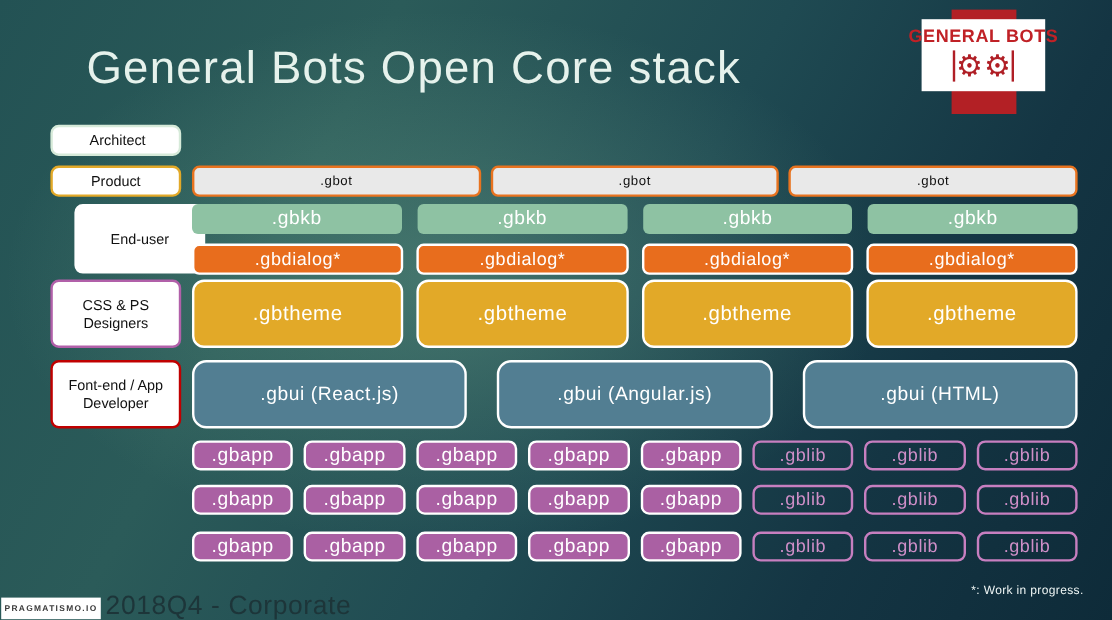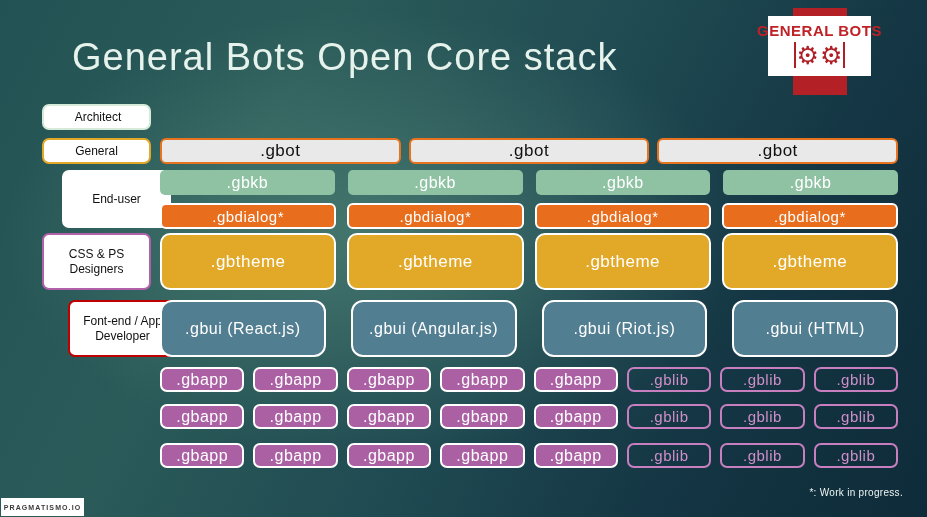--- a/index.html
+++ b/index.html
@@ -50,21 +50,21 @@
   #row-gbui{top:300px;height:57px;gap:25px;}
   #row-gbapp1{top:367px;height:25px;gap:9px;}
   #row-gbapp2{top:404px;height:25px;gap:9px;}
   #row-gbapp3{top:443px;height:25px;gap:9px;}
   .box{
     flex:1;box-sizing:border-box;
     display:flex;align-items:center;justify-content:center;
     letter-spacing:0.5px;white-space:nowrap;
   }
   .gbai{border:2px solid;border-radius:8px;font-size:15px;}
-  .gbot{border:2px solid;border-radius:6px;font-size:17px;}
+  .gbot{border:2px solid;border-radius:6px;font-size:11px;}
   .gbkb{border:none;border-radius:5px;font-size:16px;}
   .gbdialog{border:2px solid;border-radius:6px;font-size:15px;}
   .gbtheme{border:2px solid;border-radius:10px;font-size:17px;}
   .gbui{border:2px solid;border-radius:12px;font-size:16px;}
   .gbapp{border:2px solid;border-radius:7px;font-size:16px;}
   .gblib{border:2px solid;border-radius:7px;font-size:15px;}
   
   .brand-box{
     position:absolute;left:1px;top:498px;width:83px;height:18px;background:#ffffff;
     display:flex;align-items:center;justify-content:center;
@@ -91,24 +91,24 @@
     <div class="logo-text">GENERAL BOTS</div>
     <div class="logo-gears">
       <span class="gbar"></span>
         <span class="gear">⚙</span>
         <span class="gear">⚙</span>
         <span class="gbar"></span>
     </div>
   </div>
 
   <div class="lbl" id="lbl-architect" style="border-color: rgb(214, 234, 217); padding-left: 10px;">Architect</div>
-  <div class="lbl" id="lbl-product" style="border-color: rgb(226, 169, 40);">General</div>
+  <div class="lbl" id="lbl-product" style="border-color: rgb(226, 169, 40);">Product</div>
   <div class="lbl" id="lbl-enduser" style="border-color: rgb(255, 255, 255);">End-user</div>
   <div class="lbl" id="lbl-css" style="border-color: rgb(177, 96, 169);">CSS &amp; PS Designers</div>
-  <div class="lbl" id="lbl-frontend" style="border-color: rgb(192, 0, 0); margin-left: 26px;">Font-end / App Developer</div>
+  <div class="lbl" id="lbl-frontend" style="border-color: rgb(192, 0, 0);">Font-end / App Developer</div>
 
   <div class="row" id="row-gbot">
       <div class="box gbot" style="background: rgb(233, 233, 233); border-color: rgb(232, 115, 31); color: rgb(17, 17, 17);">.gbot</div>
       <div class="box gbot" style="background: rgb(233, 233, 233); border-color: rgb(232, 115, 31); color: rgb(17, 17, 17);">.gbot</div>
       <div class="box gbot" style="background: rgb(233, 233, 233); border-color: rgb(232, 115, 31); color: rgb(17, 17, 17);">.gbot</div>
     </div>
   <div class="row" id="row-gbkb">
       <div class="box gbkb" style="background: rgb(142, 194, 163); border-color: rgb(142, 194, 163); color: rgb(255, 255, 255);">.gbkb</div>
       <div class="box gbkb" style="background: rgb(142, 194, 163); border-color: rgb(142, 194, 163); color: rgb(255, 255, 255);">.gbkb</div>
       <div class="box gbkb" style="background: rgb(142, 194, 163); border-color: rgb(142, 194, 163); color: rgb(255, 255, 255);">.gbkb</div>
@@ -122,21 +122,20 @@
     </div>
   <div class="row" id="row-gbtheme">
       <div class="box gbtheme" style="background: rgb(226, 169, 40); border-color: rgb(255, 255, 255); color: rgb(255, 255, 255);">.gbtheme</div>
       <div class="box gbtheme" style="background: rgb(226, 169, 40); border-color: rgb(255, 255, 255); color: rgb(255, 255, 255);">.gbtheme</div>
       <div class="box gbtheme" style="background: rgb(226, 169, 40); border-color: rgb(255, 255, 255); color: rgb(255, 255, 255);">.gbtheme</div>
       <div class="box gbtheme" style="background: rgb(226, 169, 40); border-color: rgb(255, 255, 255); color: rgb(255, 255, 255);">.gbtheme</div>
     </div>
   <div class="row" id="row-gbui">
       <div class="box gbui" style="background: rgb(82, 126, 146); border-color: rgb(255, 255, 255); color: rgb(255, 255, 255);">.gbui (React.js)</div>
       <div class="box gbui" style="background: rgb(82, 126, 146); border-color: rgb(255, 255, 255); color: rgb(255, 255, 255);">.gbui (Angular.js)</div>
-      <div class="box gbui" style="background: rgb(82, 126, 146); border-color: rgb(255, 255, 255); color: rgb(255, 255, 255);">.gbui (Riot.js)</div>
       <div class="box gbui" style="background: rgb(82, 126, 146); border-color: rgb(255, 255, 255); color: rgb(255, 255, 255);">.gbui (HTML)</div>
     </div>
   <div class="row" id="row-gbapp1">
       <div class="box gbapp" style="background: rgb(170, 96, 163); border-color: rgb(255, 255, 255); color: rgb(255, 255, 255);">.gbapp</div>
       <div class="box gbapp" style="background: rgb(170, 96, 163); border-color: rgb(255, 255, 255); color: rgb(255, 255, 255);">.gbapp</div>
       <div class="box gbapp" style="background: rgb(170, 96, 163); border-color: rgb(255, 255, 255); color: rgb(255, 255, 255);">.gbapp</div>
       <div class="box gbapp" style="background: rgb(170, 96, 163); border-color: rgb(255, 255, 255); color: rgb(255, 255, 255);">.gbapp</div>
       <div class="box gbapp" style="background: rgb(170, 96, 163); border-color: rgb(255, 255, 255); color: rgb(255, 255, 255);">.gbapp</div>
       <div class="box gblib" style="background: transparent; border-color: rgb(199, 127, 192); color: rgb(207, 143, 200);">.gblib</div>
       <div class="box gblib" style="background: transparent; border-color: rgb(199, 127, 192); color: rgb(207, 143, 200);">.gblib</div>
@@ -157,15 +156,16 @@
       <div class="box gbapp" style="background: rgb(170, 96, 163); border-color: rgb(255, 255, 255); color: rgb(255, 255, 255);">.gbapp</div>
       <div class="box gbapp" style="background: rgb(170, 96, 163); border-color: rgb(255, 255, 255); color: rgb(255, 255, 255);">.gbapp</div>
       <div class="box gbapp" style="background: rgb(170, 96, 163); border-color: rgb(255, 255, 255); color: rgb(255, 255, 255);">.gbapp</div>
       <div class="box gbapp" style="background: rgb(170, 96, 163); border-color: rgb(255, 255, 255); color: rgb(255, 255, 255);">.gbapp</div>
       <div class="box gblib" style="background: transparent; border-color: rgb(199, 127, 192); color: rgb(207, 143, 200);">.gblib</div>
       <div class="box gblib" style="background: transparent; border-color: rgb(199, 127, 192); color: rgb(207, 143, 200);">.gblib</div>
       <div class="box gblib" style="background: transparent; border-color: rgb(199, 127, 192); color: rgb(207, 143, 200);">.gblib</div>
     </div>
 
   <div class="brand-box">PRAGMATISMO.IO</div>
+  <div class="caption">2018Q4 - Corporate</div>
   <div class="note">*: Work in progress.</div>
 
 </div>
 
 </body></html>

